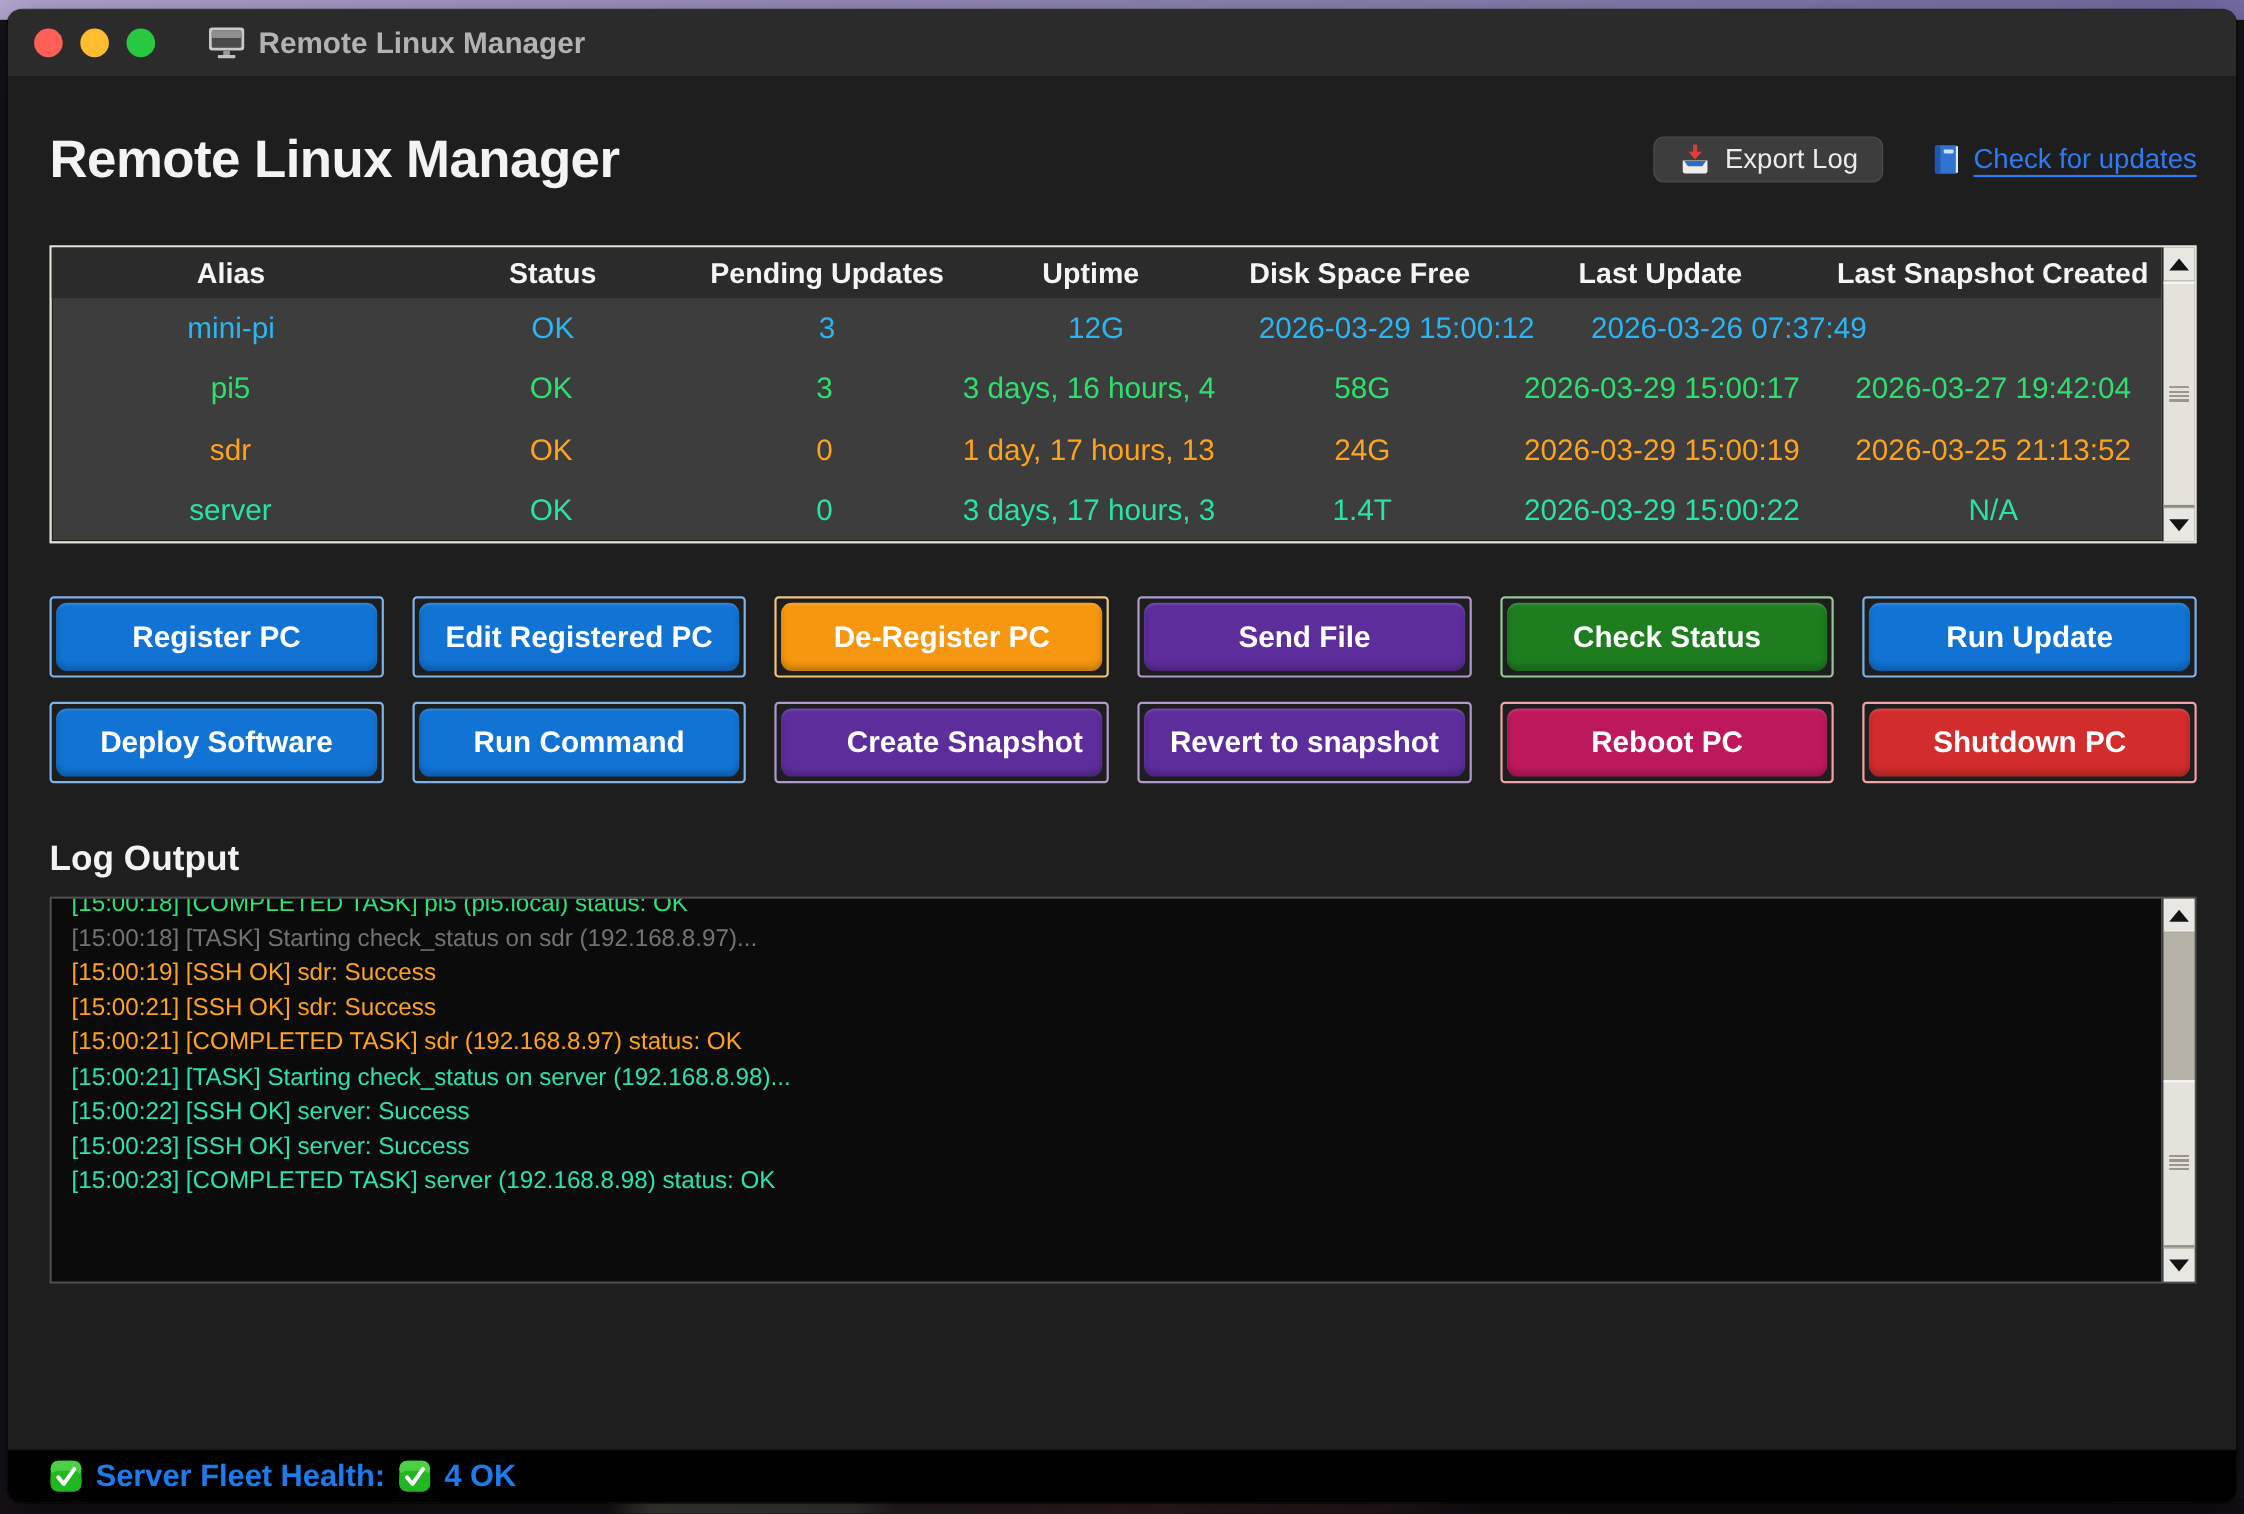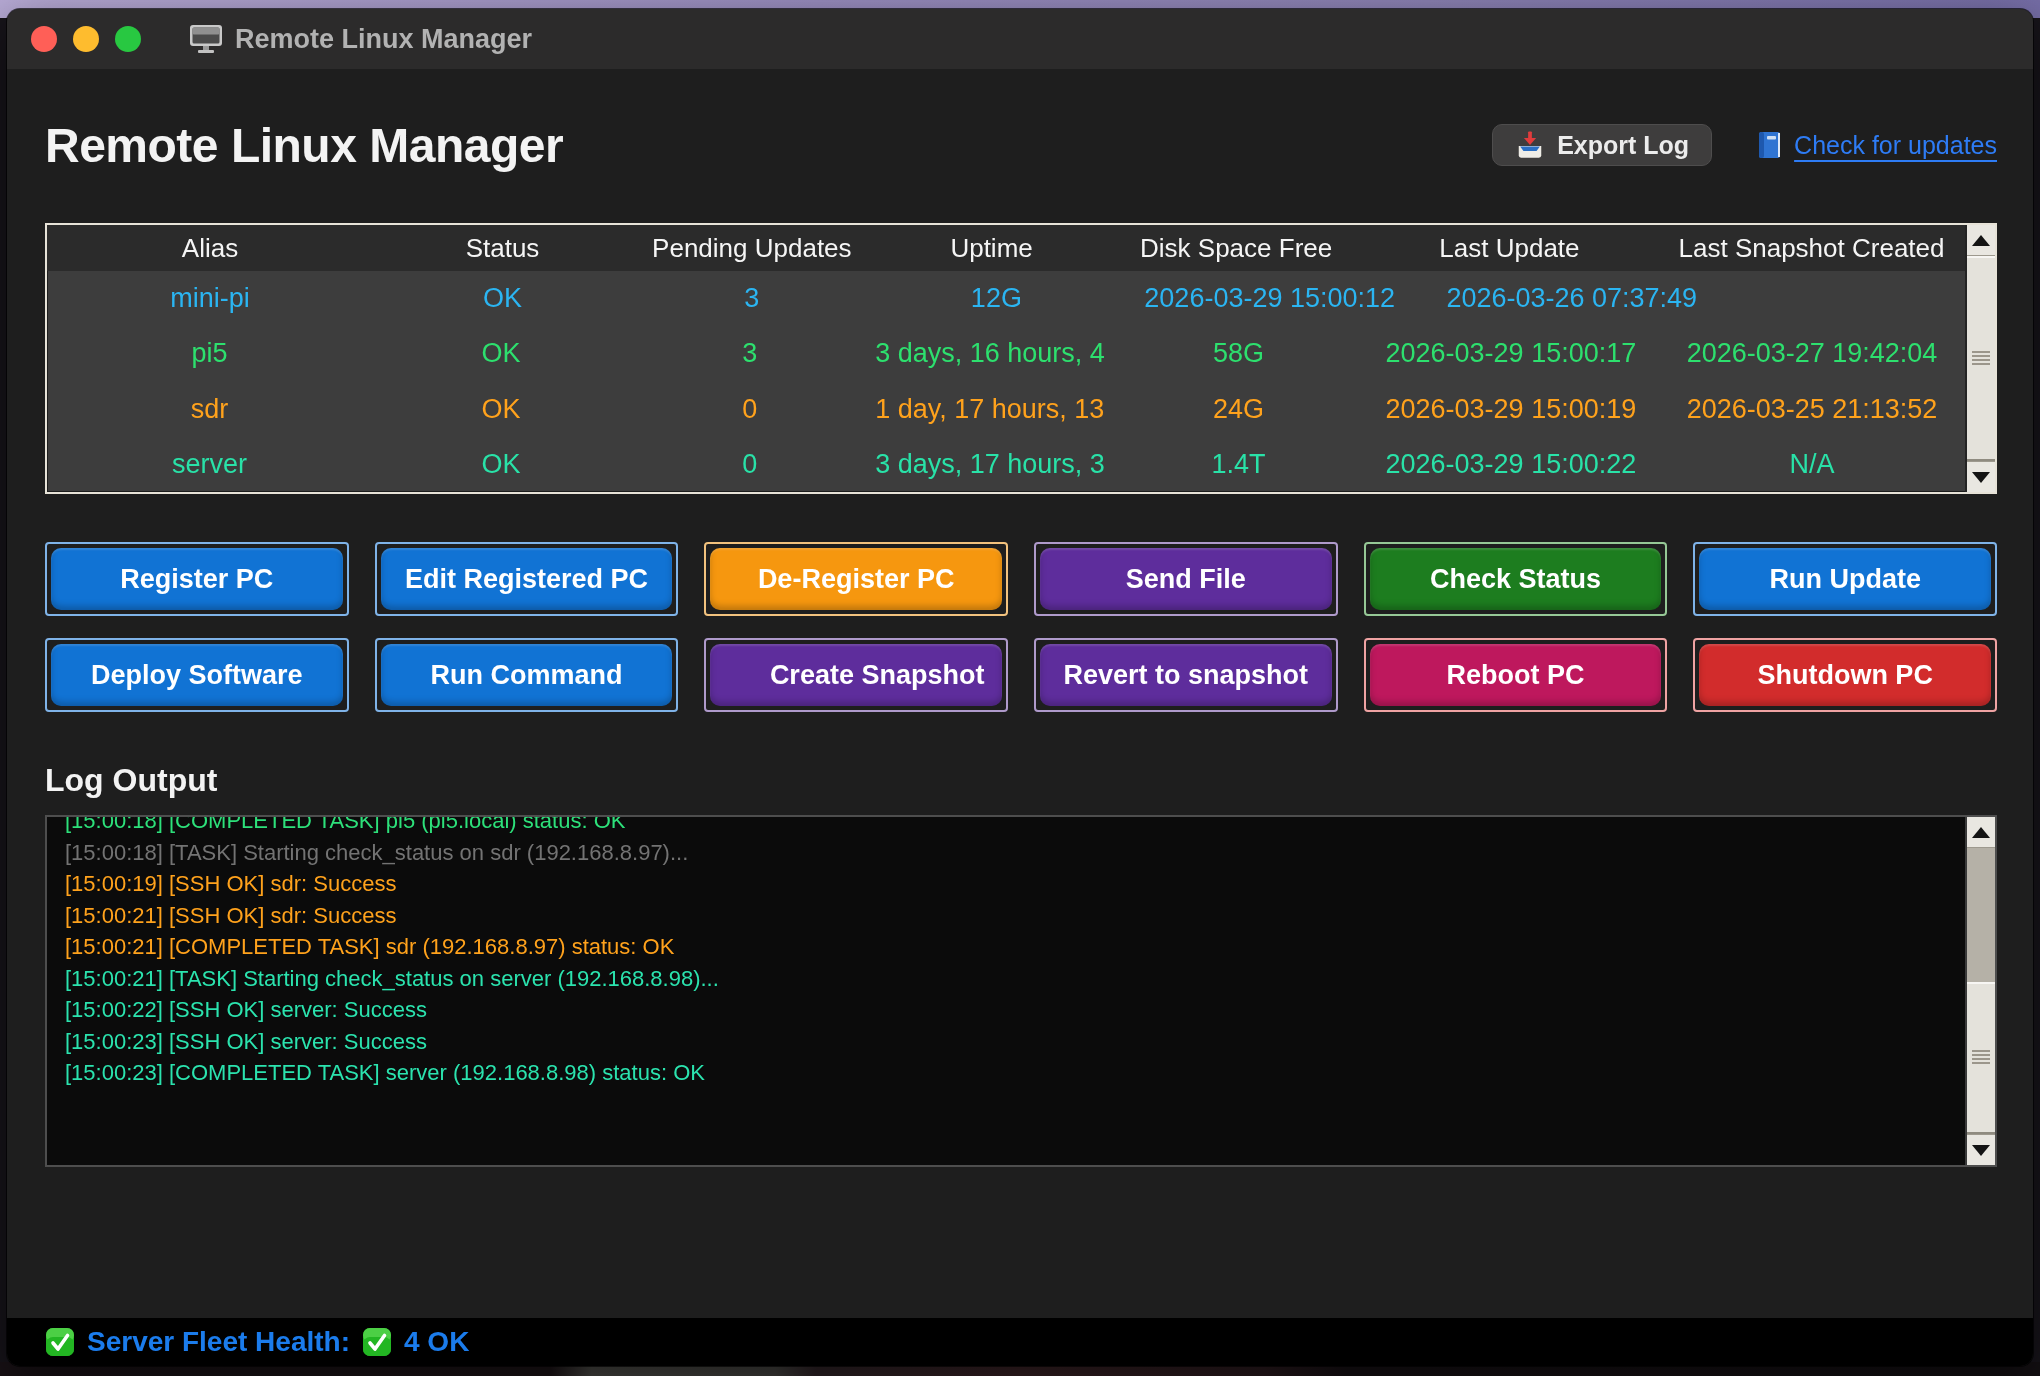--- a/index.html
+++ b/index.html
@@ -23,33 +23,33 @@
   .tb-title{display:flex;align-items:center;gap:12px;margin-left:48px;}
   .tb-text{color:#b2b2b2;font-weight:700;font-size:27px;}
   
   .content{padding:0 36px 0 38px;}
   .page-head{display:flex;justify-content:space-between;align-items:center;
     margin-top:40px;height:72px;}
   .h1{color:#f3f3f3;font-size:48px;font-weight:700;letter-spacing:-.5px;}
   .head-actions{display:flex;align-items:center;gap:44px;}
   .export-btn{display:flex;align-items:center;gap:12px;height:42px;padding:0 22px;
     background:#3e3d3d;border:1px solid #4e4d4d;border-radius:10px;cursor:pointer;
-    color:#ececec;font-size:25px;font-weight:700;font-family:inherit;}
+    color:#ececec;font-size:25px;font-weight:400;font-family:inherit;}
   .updates-link{display:flex;align-items:center;gap:10px;font-size:25px;font-weight:500;
     text-decoration:underline;text-underline-offset:6px;cursor:pointer;}
   
   .table-frame{margin-top:42px;height:267px;border:2px solid #e7e3d8;background:#3d3d3d;
     display:flex;box-shadow:inset 0 0 0 1px #1c1c1c;}
   .table-main{flex:1;display:flex;flex-direction:column;min-width:0;}
   .thead{height:46px;background:#2b2b2b;display:flex;flex:none;}
   .tbody{flex:1;display:flex;flex-direction:column;}
   .trow{flex:1;display:flex;}
   .tcell{display:flex;align-items:center;justify-content:center;
     overflow:hidden;white-space:nowrap;font-size:27px;}
-  .thead .tcell{color:#f5f5f5;font-weight:400;font-size:26px;}
+  .thead .tcell{color:#f5f5f5;font-weight:700;font-size:26px;}
   .col-0{width:17%;}.col-1{width:13.5%;}.col-2{width:12.5%;}.col-3{width:12.5%;}
   .col-4{width:13%;}.col-5{width:15.5%;}.col-6{width:16%;}
   .trow .col-3{justify-content:flex-start;padding-left:6px;}
   
   .tkscroll{width:28px;flex:none;background:#b5b1a7;border-left:2px solid #242424;
     display:flex;flex-direction:column;}
   .tk-arrow{height:30px;flex:none;background:#e9e7e1;display:flex;align-items:center;
     justify-content:center;border-bottom:1px solid #9d998e;cursor:pointer;}
   .tk-arrow.bottom{border-bottom:none;border-top:1px solid #9d998e;}
   .tri-up{width:0;height:0;border-left:9px solid transparent;border-right:9px solid transparent;

